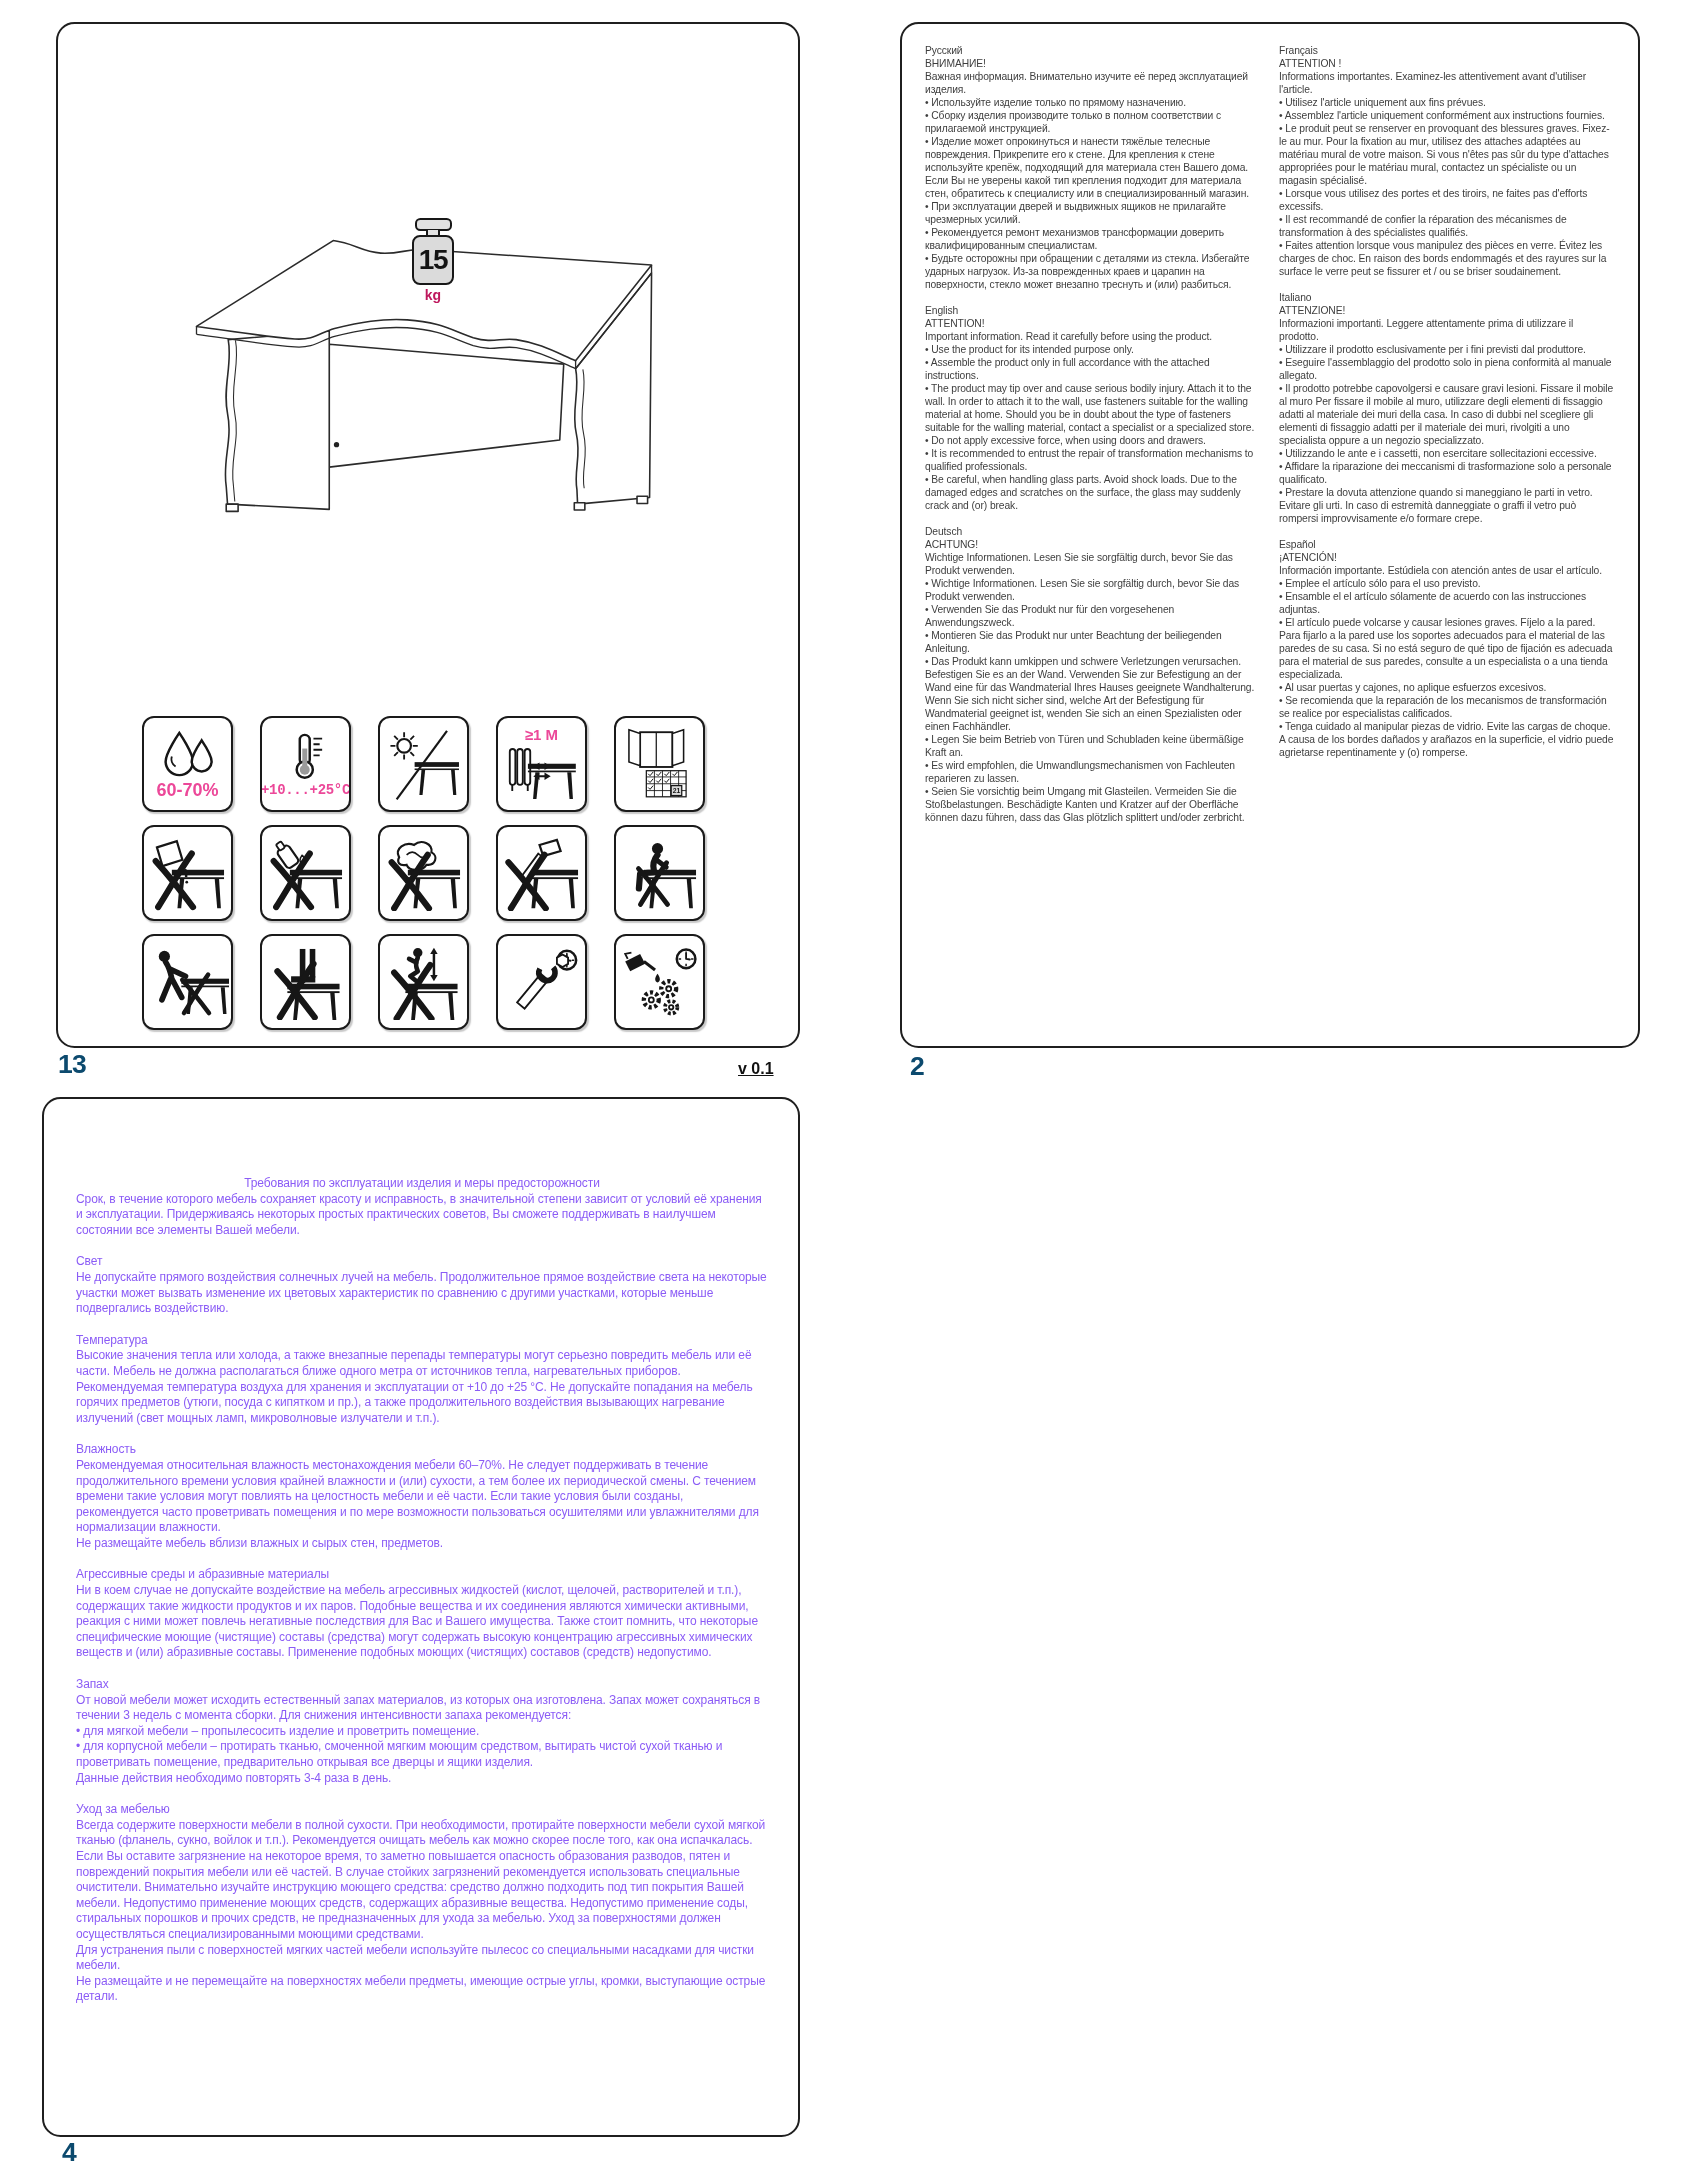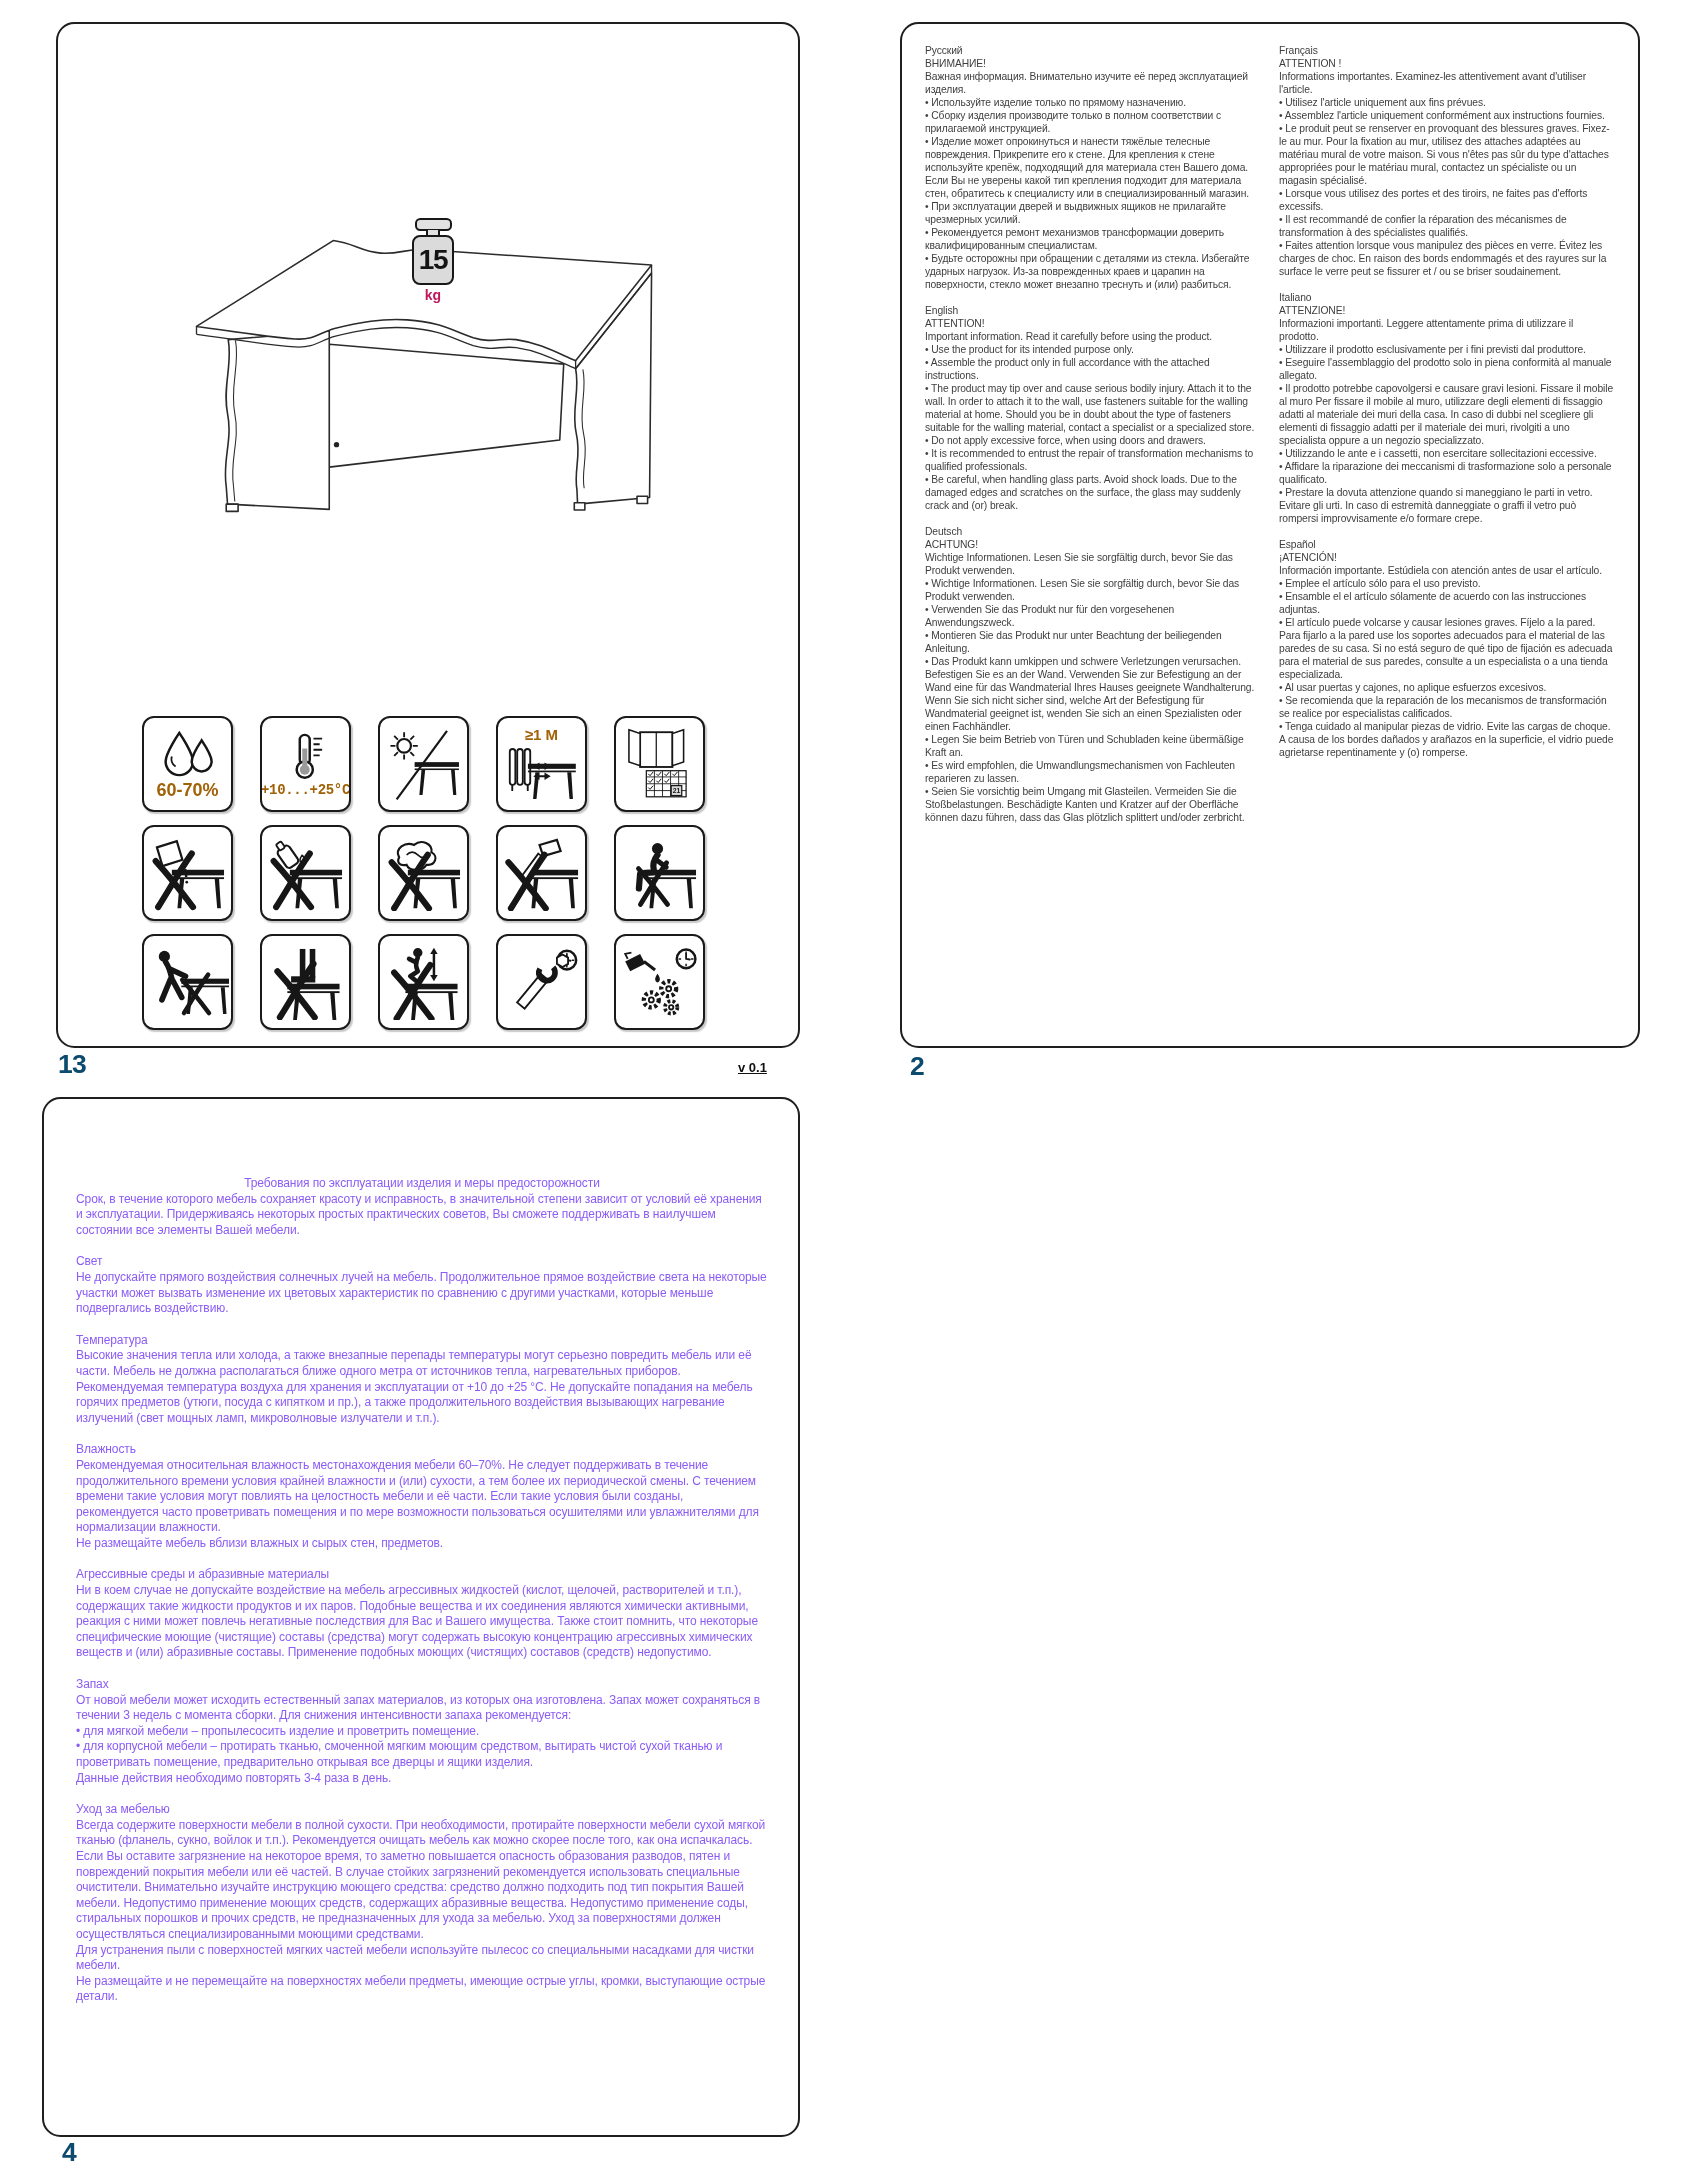--- a/index.html
+++ b/index.html
@@ -11,39 +11,39 @@
     position:absolute;background:#fff;border:2px solid #1f1f1f;border-radius:18.5px;
   }
   #panel-assembly{left:56px;top:22px;width:740px;height:1022px;}
   #panel-warnings{left:900px;top:22px;width:728px;height:1022px;padding-left:8px;}
   #panel-care{left:42px;top:1097px;width:754px;height:1036px;}
 
   .page-num{position:absolute;font-weight:700;font-size:26.5px;color:#0c4a6e;letter-spacing:-0.7px;}
   #pn-13{left:58px;top:1049px;}
   #pn-2{left:910px;top:1051px;}
   #pn-4{left:62px;top:2137px;}
-  #version{position:absolute;left:738px;top:1060px;font-size:13px;font-weight:600;color:#111;text-decoration:underline;}
+  #version{position:absolute;left:738px;top:1060px;font-size:16px;font-weight:600;color:#111;text-decoration:underline;}
 
   
   #desk{position:absolute;left:189px;top:232px;width:476px;height:284px;}
   #weight{position:absolute;left:408px;top:218px;width:50px;text-align:center;z-index:5;}
   .w-handle{width:33px;height:8.6px;border:2.6px solid #181818;border-radius:5.3px;background:#e2e2e2;margin:0 auto;}
   .w-neck{width:9.3px;height:6px;border-left:2.6px solid #181818;border-right:2.6px solid #181818;background:#e2e2e2;margin:-0.7px auto 0;}
   .w-body{width:38px;height:46px;border:2.6px solid #181818;border-radius:8px;background:#dbdbdb;margin:-0.7px auto 0;
           display:flex;align-items:center;justify-content:center;font-size:28px;font-weight:700;color:#141414;letter-spacing:-1.3px;}
   .w-kg{font-size:14px;font-weight:600;color:#be185d;margin-top:2px;}
 
   
   #icon-grid{position:absolute;left:142px;top:716px;display:grid;
              grid-template-columns:repeat(5,91px);column-gap:27px;row-gap:13.2px;}
   .cell{width:91px;height:96px;border:2px solid #1a1a1a;border-radius:12px;background:#fff;
         box-sizing:border-box;display:flex;flex-direction:column;align-items:center;justify-content:center;
         box-shadow:1.3px 2px 1.3px rgba(0,0,0,.22);overflow:hidden;}
   .cell svg{display:block;}
-  .cell-label{font-weight:700;color:#a16207;line-height:1;}
+  .cell-label{font-weight:700;color:#ec4899;line-height:1;}
   .lbl-big{font-size:18px;margin-top:1.3px;}
   .lbl-mid{font-size:14px;margin-top:1.3px;letter-spacing:-0.3px;font-family:Liberation Mono, monospace;}
   .lbl-top{font-size:15px;margin-bottom:1.3px;}
 
   
   .lang-col{position:absolute;top:20px;}
   #lang-col-1{left:23px;width:334px;}
   #lang-col-2{left:377px;width:336px;}
   .lang-col p{margin:0;font-size:10.3px;line-height:13px;letter-spacing:-0.1px;color:#3e3e3e;}
   .lang-block{margin-bottom:13.2px;}

